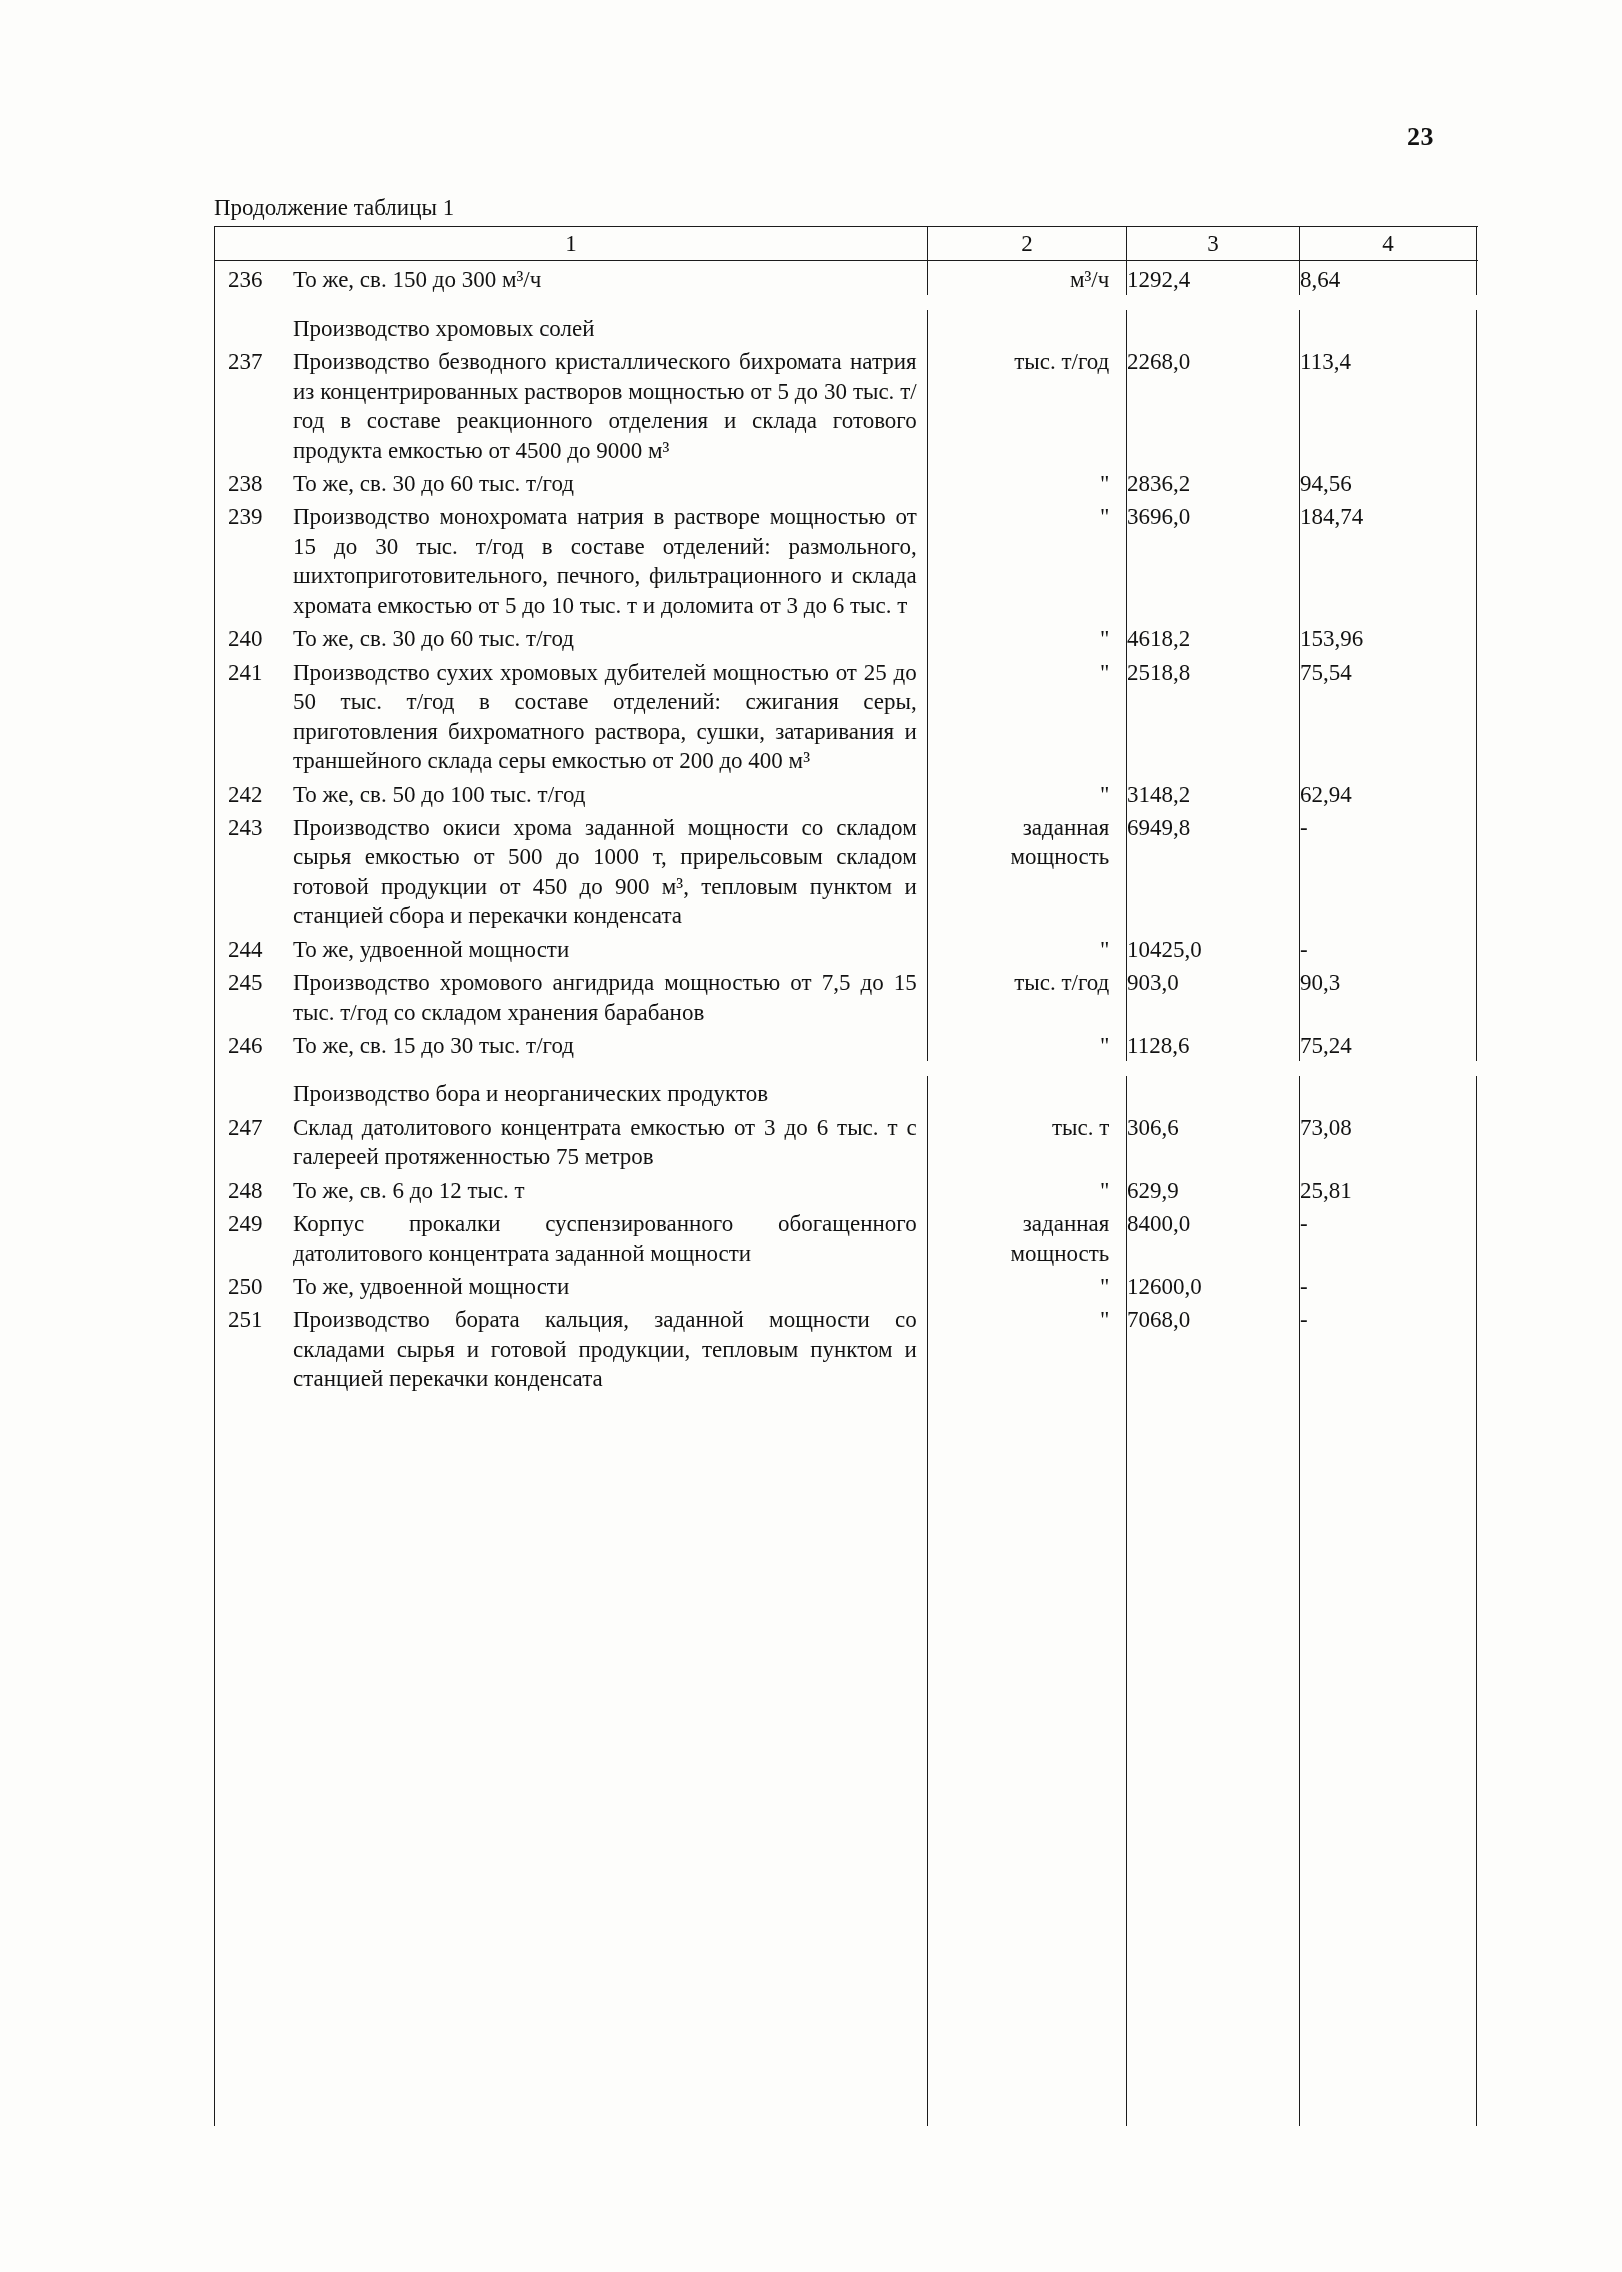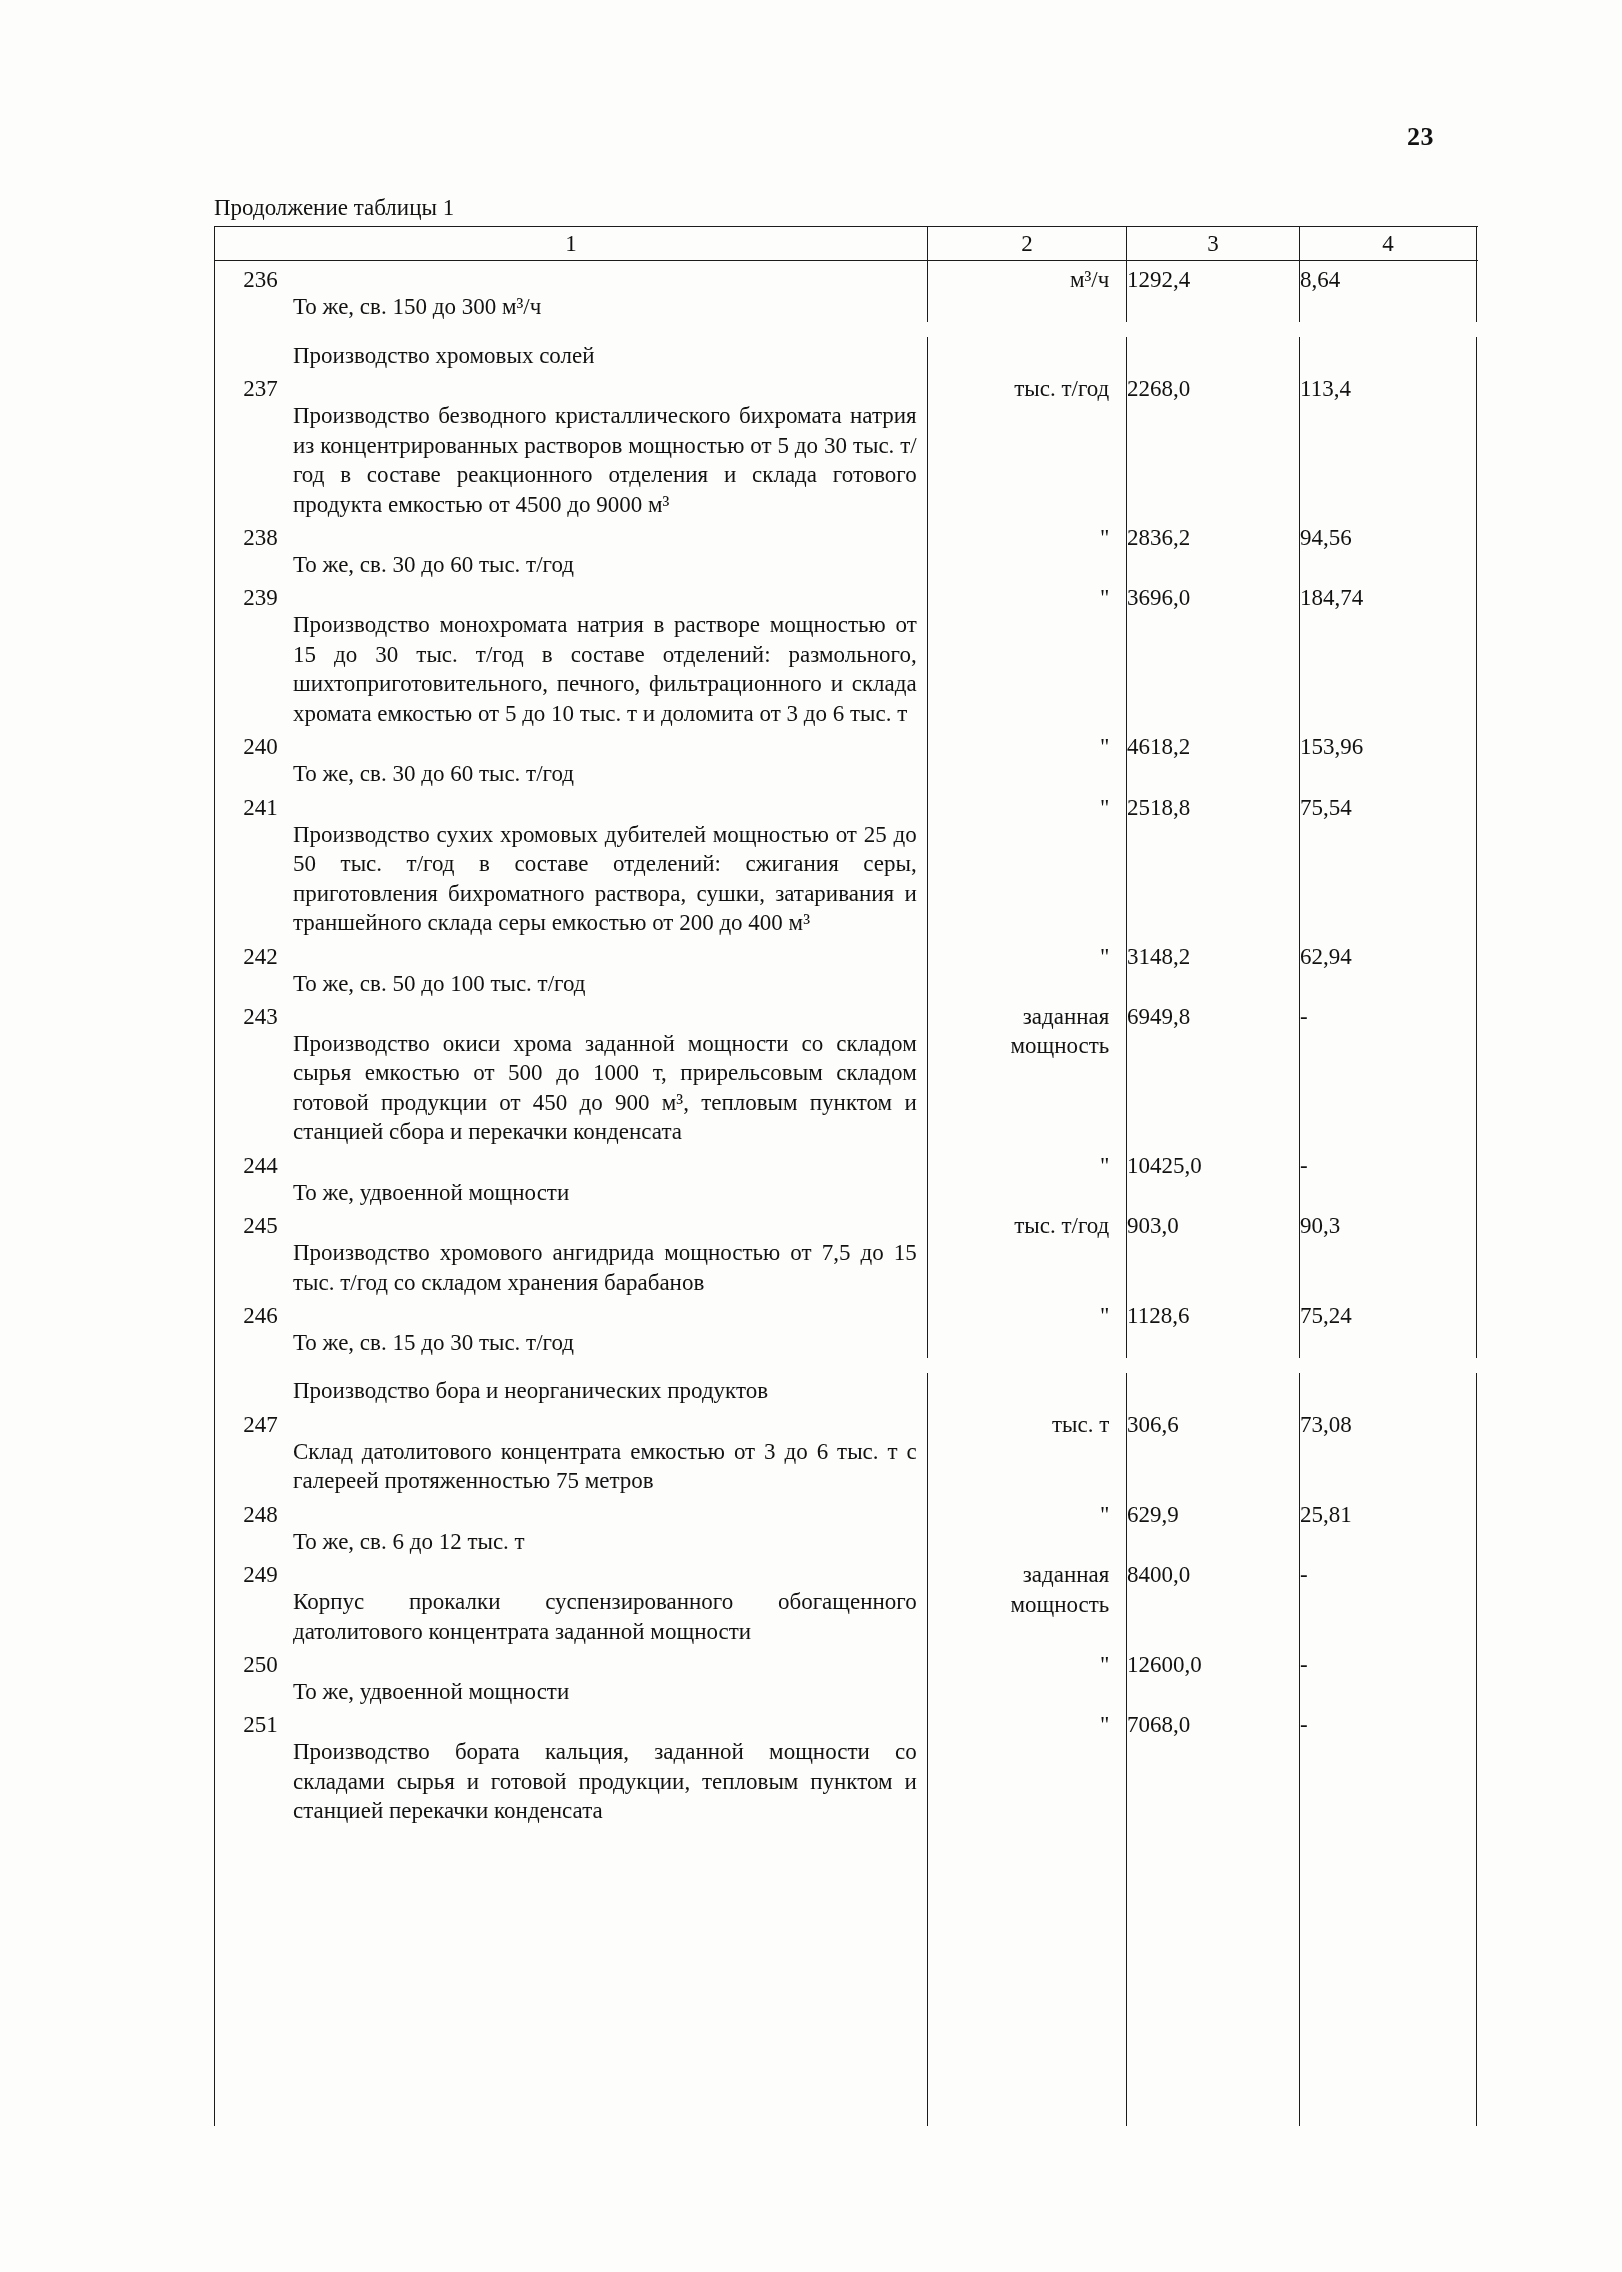--- a/index.html
+++ b/index.html
@@ -72,27 +72,25 @@
     padding-top: 3.9px;
   }
   .cell1 {
     display: flex;
     align-items: flex-start;
   }
   .rownum {
     flex: none;
     width: 78px;
     padding-left: 13px;
-    text-align: center;
   }
   .desc {
     flex: 1;
     text-align: justify;
     padding-right: 10.3px;
-    margin-top: 27px;
   }
   .section-title-text {
     flex: 1;
     text-align: justify;
     padding-right: 10.3px;
   }
   .cell-unit {
     text-align: right;
     padding-left: 16.7px;
     padding-right: 16.7px;

